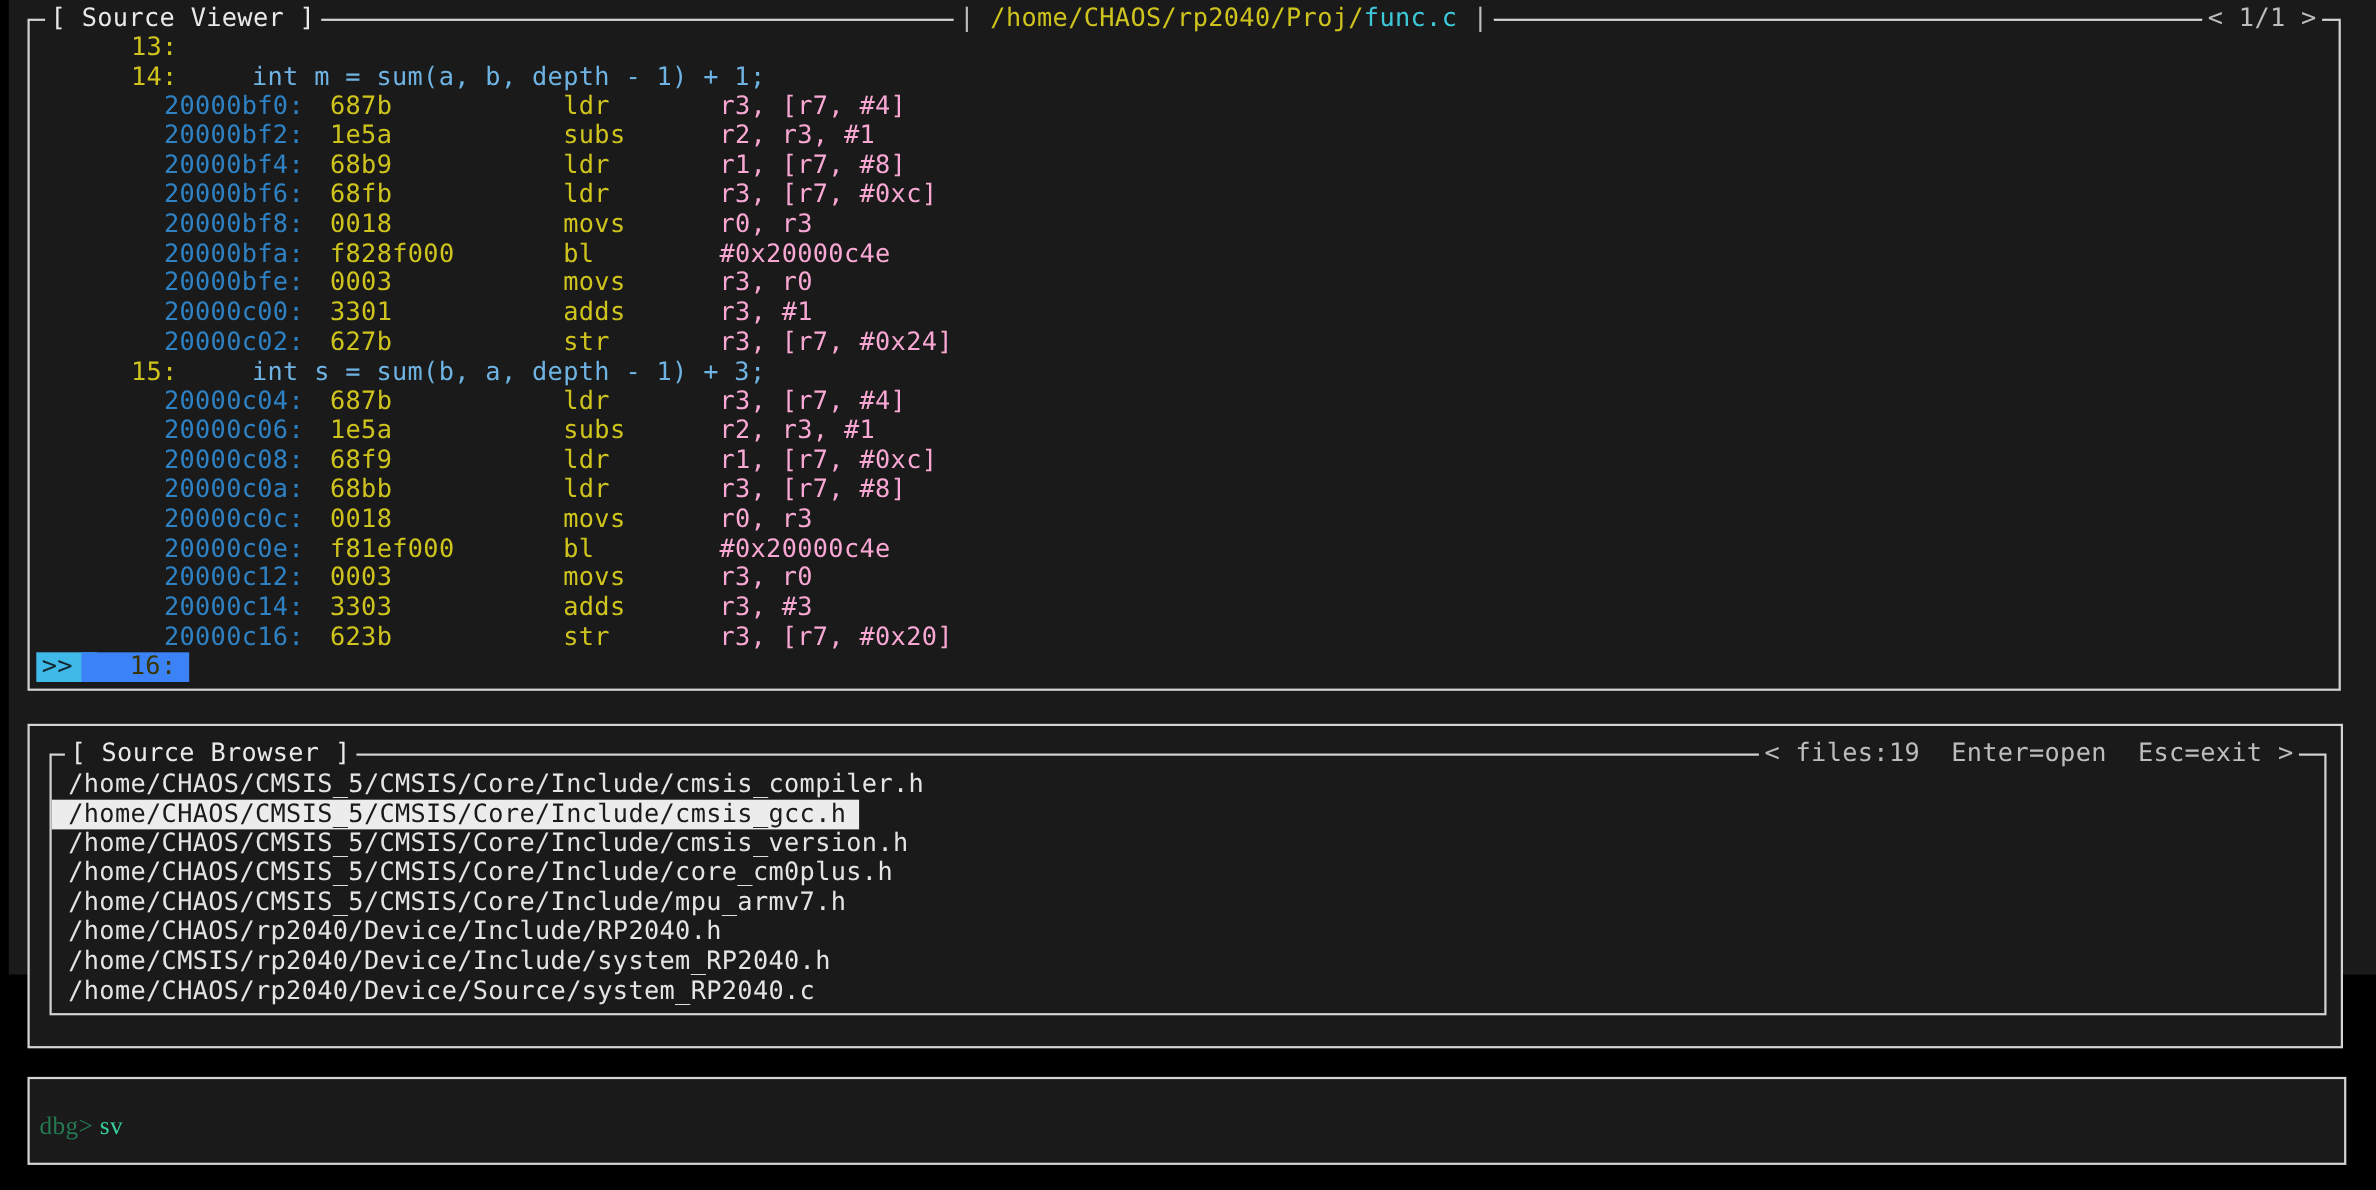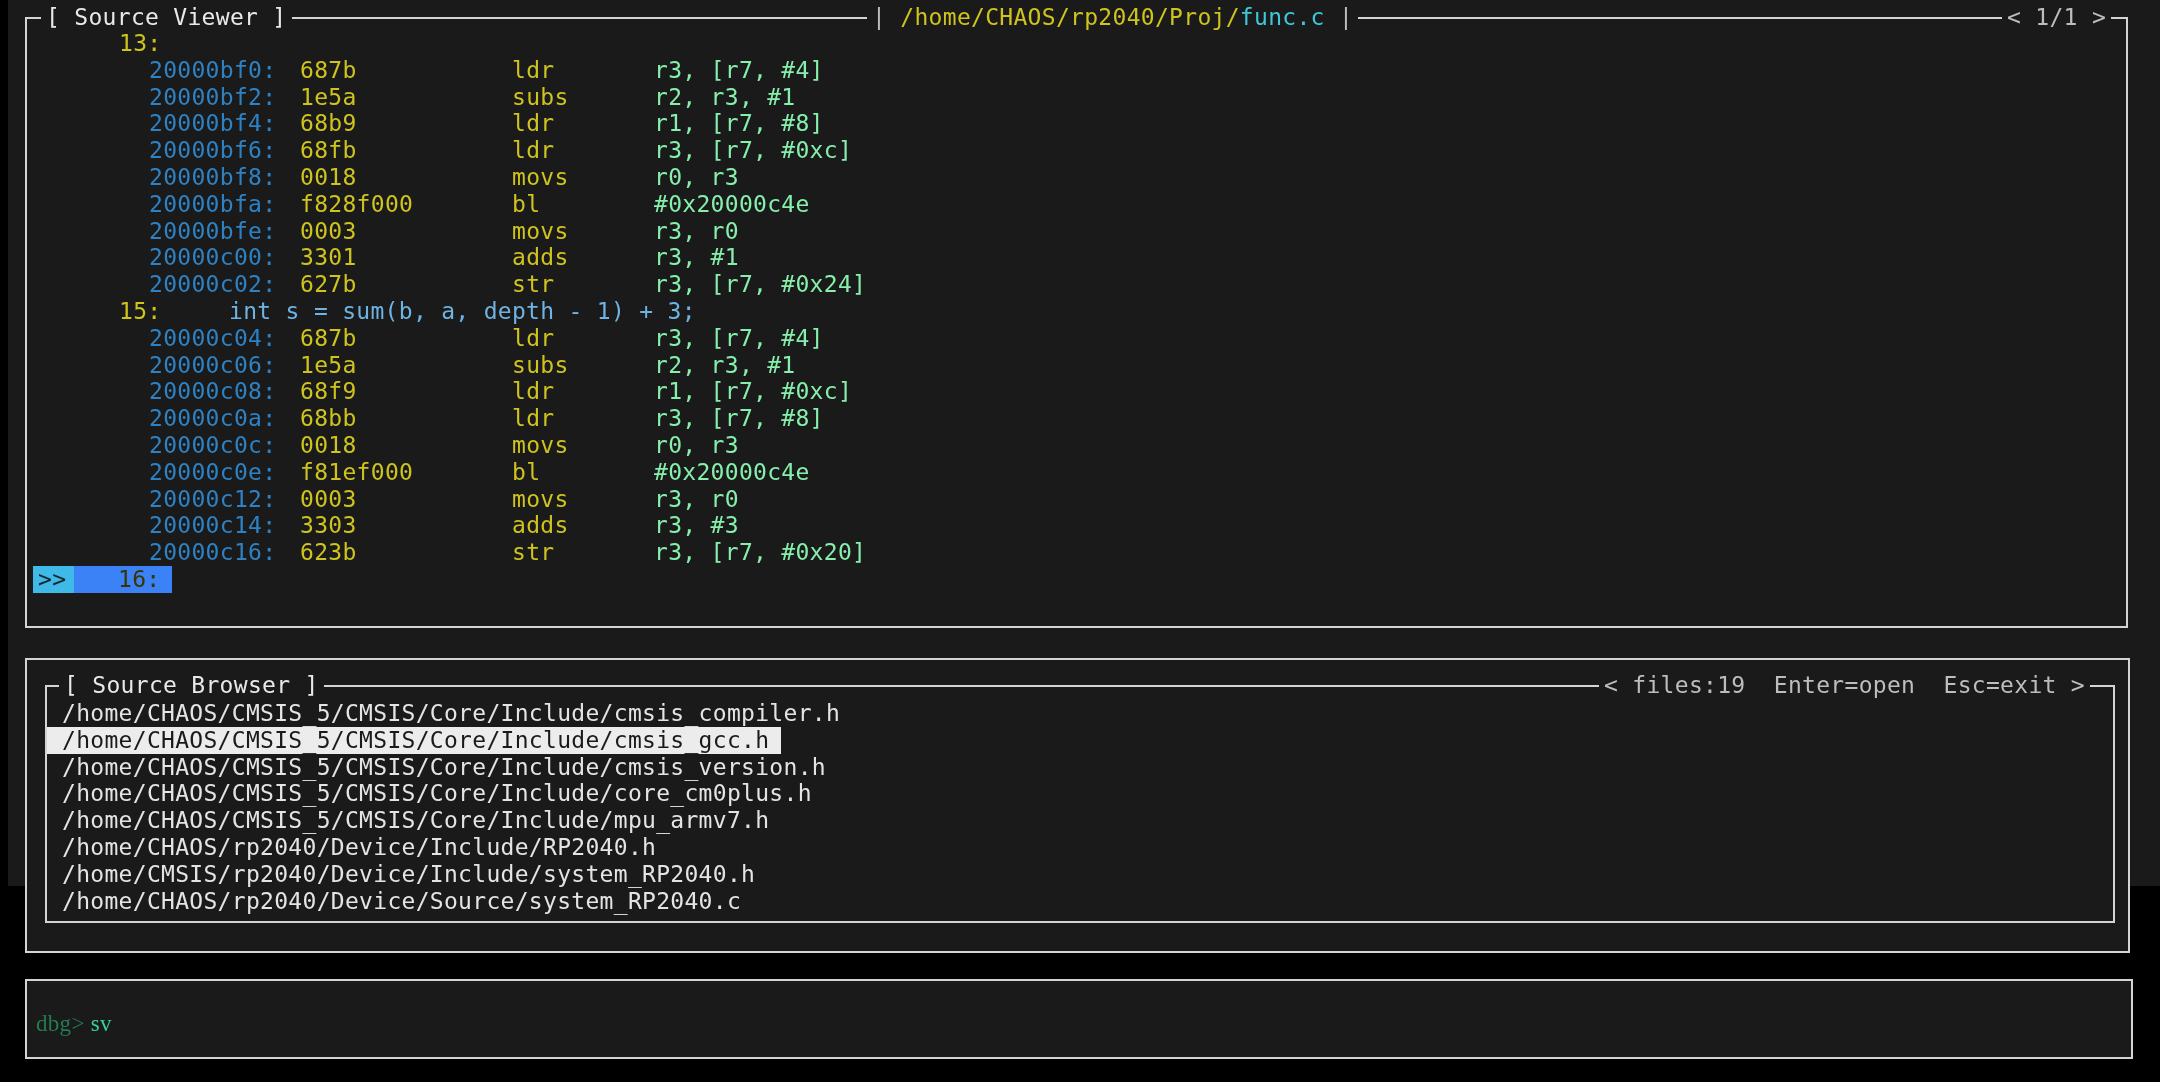--- a/index.html
+++ b/index.html
@@ -14,21 +14,21 @@
   .yel{color:#cfc31d;}
   .cyan{color:#3ec9da;}
   .teal{color:#38cf9e;}
   .row{position:relative;height:26.8px;line-height:26.8px;}
   .row span{position:absolute;top:0;white-space:pre;}
   .ln{left:88px;color:#cfc31d;}
   .src{left:198px;color:#6fb3e3;}
   .addr{left:118px;color:#2e82c4;}
   .op{left:269px;color:#cfc31d;}
   .mn{left:481px;color:#cfc31d;}
-  .args{left:623px;color:#86efac;}
+  .args{left:623px;color:#f9a8d4;}
   .cur-mark{left:2px;background:#3fb9e8;color:#13262e;padding:0 8px 0 5px;}
   .cur-ln{left:43px;background:#3b82f6;color:#3a3500;padding:0 12px 0 44px;}
   #sv-lines{position:absolute;left:4px;top:11px;right:2px;}
   #file-list{position:absolute;left:0;top:13px;right:2px;color:#e4e4e4;}
   .frow{height:26.8px;line-height:26.8px;padding-left:15px;white-space:pre;}
   .selbg{display:inline-block;background:#ececec;color:#1a1a1a;margin-left:-15px;padding:0 12px 0 15px;}
   #cmd-line{position:absolute;left:9px;top:29px;white-space:pre;line-height:27px;font-family:Liberation Serif, serif;}
   .prompt{color:#257a52;}
   .cmdtxt{color:#38cf9e;}
 </style>
@@ -40,20 +40,24 @@
   <div class="panel" id="sv-panel" style="left:17px;top:17px;width:2099px;height:607px;">
     <div class="trow">
       <span class="ttl" style="left:14px;">[ Source Viewer ]</span>
       <span style="left:840px;"><span style="position:static;padding:0;" class="dim">| </span><span style="position:static;padding:0;" class="yel">/home/CHAOS/rp2040/Proj/</span><span style="position:static;padding:0;" class="cyan">func.c</span><span style="position:static;padding:0;" class="dim"> |</span></span>
       <span class="dim" style="left:1975px;">&lt; 1/1 &gt;</span>
     </div>
     <div id="sv-lines">
         <div class="row">
           <span class="ln">13:</span>
           <span class="src"></span>
+        </div>
+        <div class="row">
+          <span class="ln">14:</span>
+          <span class="src">int m = sum(a, b, depth - 1) + 1;</span>
         </div>
         <div class="row">
           <span class="addr">20000bf0:</span>
           <span class="op">687b</span>
           <span class="mn">ldr</span>
           <span class="args">r3, [r7, #4]</span>
         </div>
         <div class="row">
           <span class="addr">20000bf2:</span>
           <span class="op">1e5a</span>

